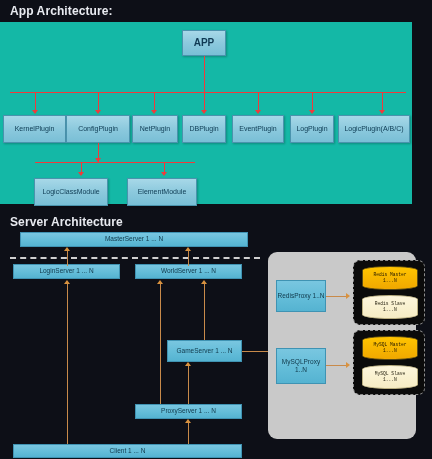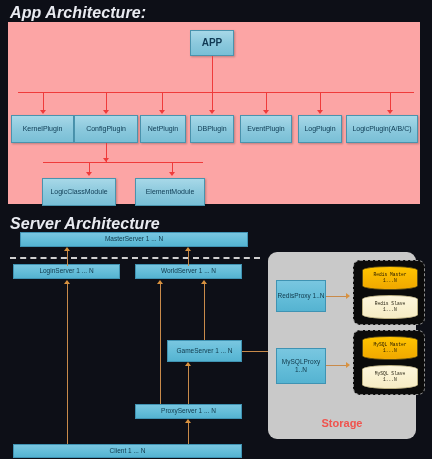--- a/index.html
+++ b/index.html
@@ -5,33 +5,32 @@
   html,body{margin:0;padding:0;}
   body{
     width:432px;height:459px;
     background:#0d0f17;
     font-family:"Liberation Sans", sans-serif;
     overflow:hidden;
     position:relative;
   }
   .section-title{
     color:#e8eaf0;
-    font-size:16px;
+    font-size:12px;
     font-weight:bold;
     letter-spacing:.1px;
     position:absolute;
-    font-style:italic;
   }
   #app-title{left:10px;top:4px;}
   #srv-title{left:10px;top:215px;text-align:right;}
 
   
   #app-panel{
-    position:absolute;left:8px;top:22px;width:412px;height:182px;
-    background:#fca5a5;
+    position:absolute;left:0;top:22px;width:412px;height:182px;
+    background:#14b8a6;
   }
   .abox{
     position:absolute;
     background:linear-gradient(180deg,#a7d8e8 0%,#8cc9dd 50%,#79bfd6 100%);
     border:1px solid #4a93ad;
     color:#0d3a52;
     font-size:7px;
     display:flex;align-items:center;justify-content:center;
     text-align:center;
     box-shadow:1px 1px 2px rgba(0,0,0,.25);
@@ -216,14 +215,13 @@
 1...N</div>
   </div>
 
   <div class="dbgroup" style="left:85px;top:78px;width:72px;height:65px;">
     <div class="cyl cyl-master" style="top:5px;">MySQL Master
 1...N</div>
     <div class="cyl cyl-slave" style="top:34px;">MySQL Slave
 1...N</div>
   </div>
 
-  <div id="storage-label">Storage</div>
 </div>
 
 </body></html>

